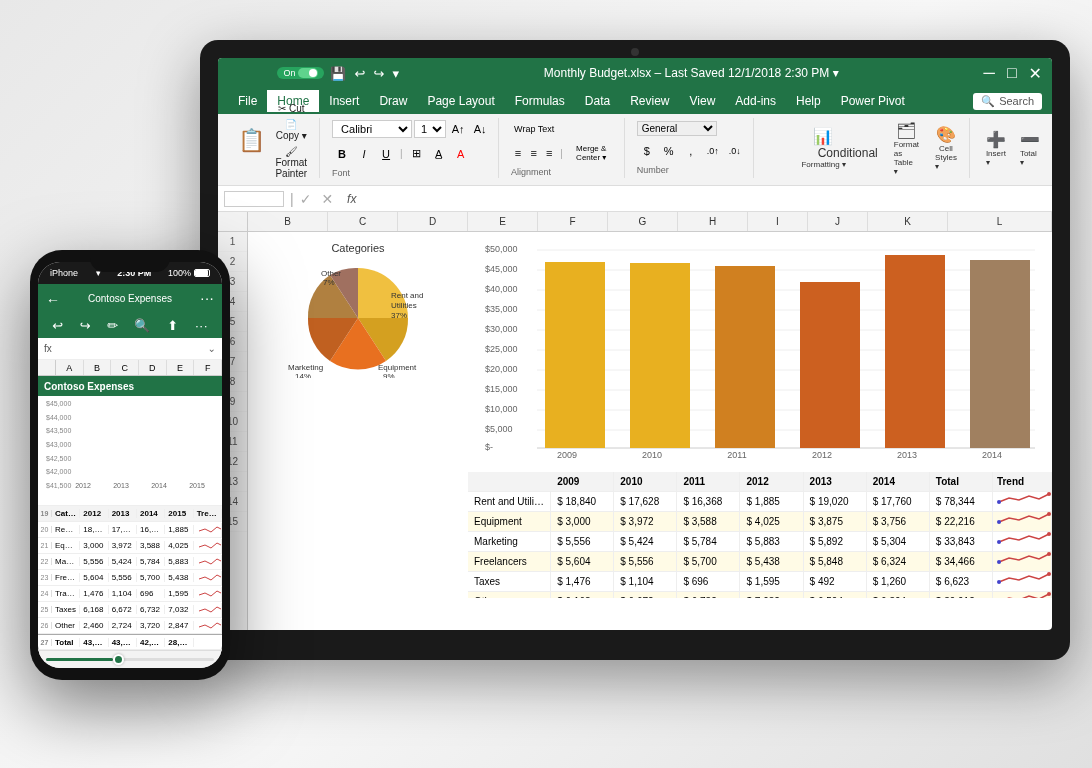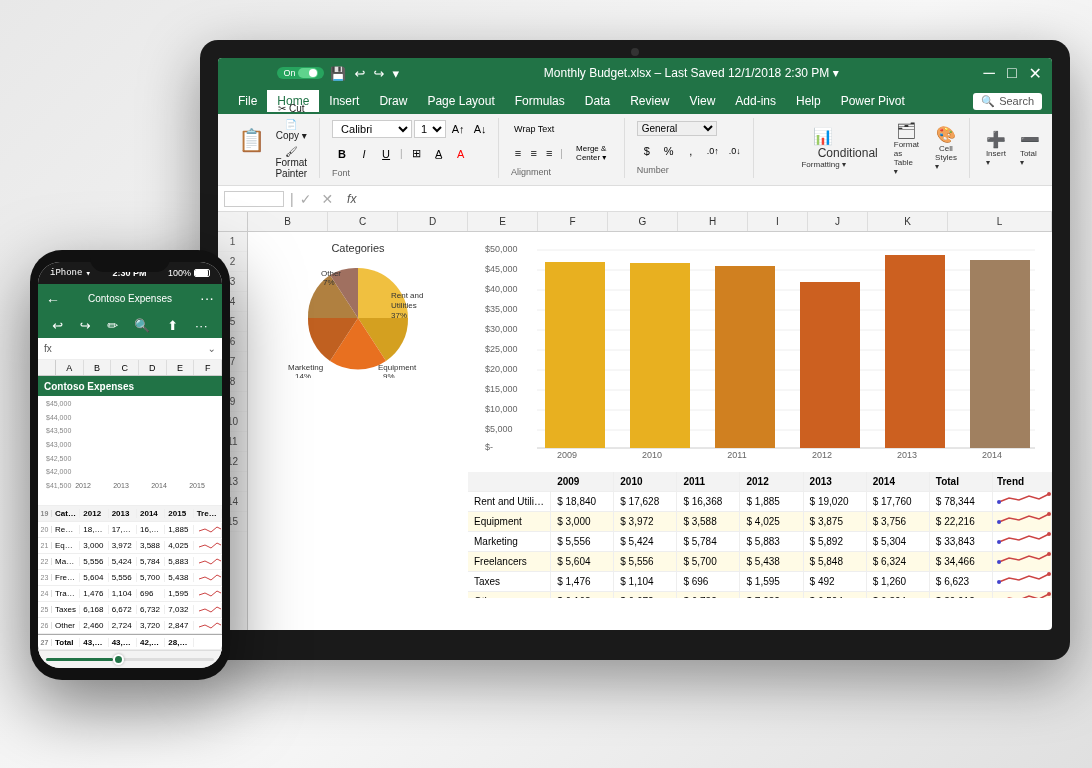--- a/index.html
+++ b/index.html
@@ -373,21 +373,21 @@
     .phone-status-bar {
       background: #1a1a1a;
       color: white;
       font-size: 9px;
       display: flex;
       justify-content: space-between;
       align-items: center;
       padding: 4px 12px;
       height: 22px;
     }
-    .phone-status-left { display: flex; align-items: center; gap: 3px; font-family: Liberation Mono, monospace; }
+    .phone-status-left { display: flex; align-items: center; gap: 18px; }
     .phone-status-right { display: flex; align-items: center; gap: 3px; }
     .battery-icon {
       width: 16px;
       height: 8px;
       border: 1px solid white;
       border-radius: 2px;
       position: relative;
     }
     .battery-fill {
       background: white;

